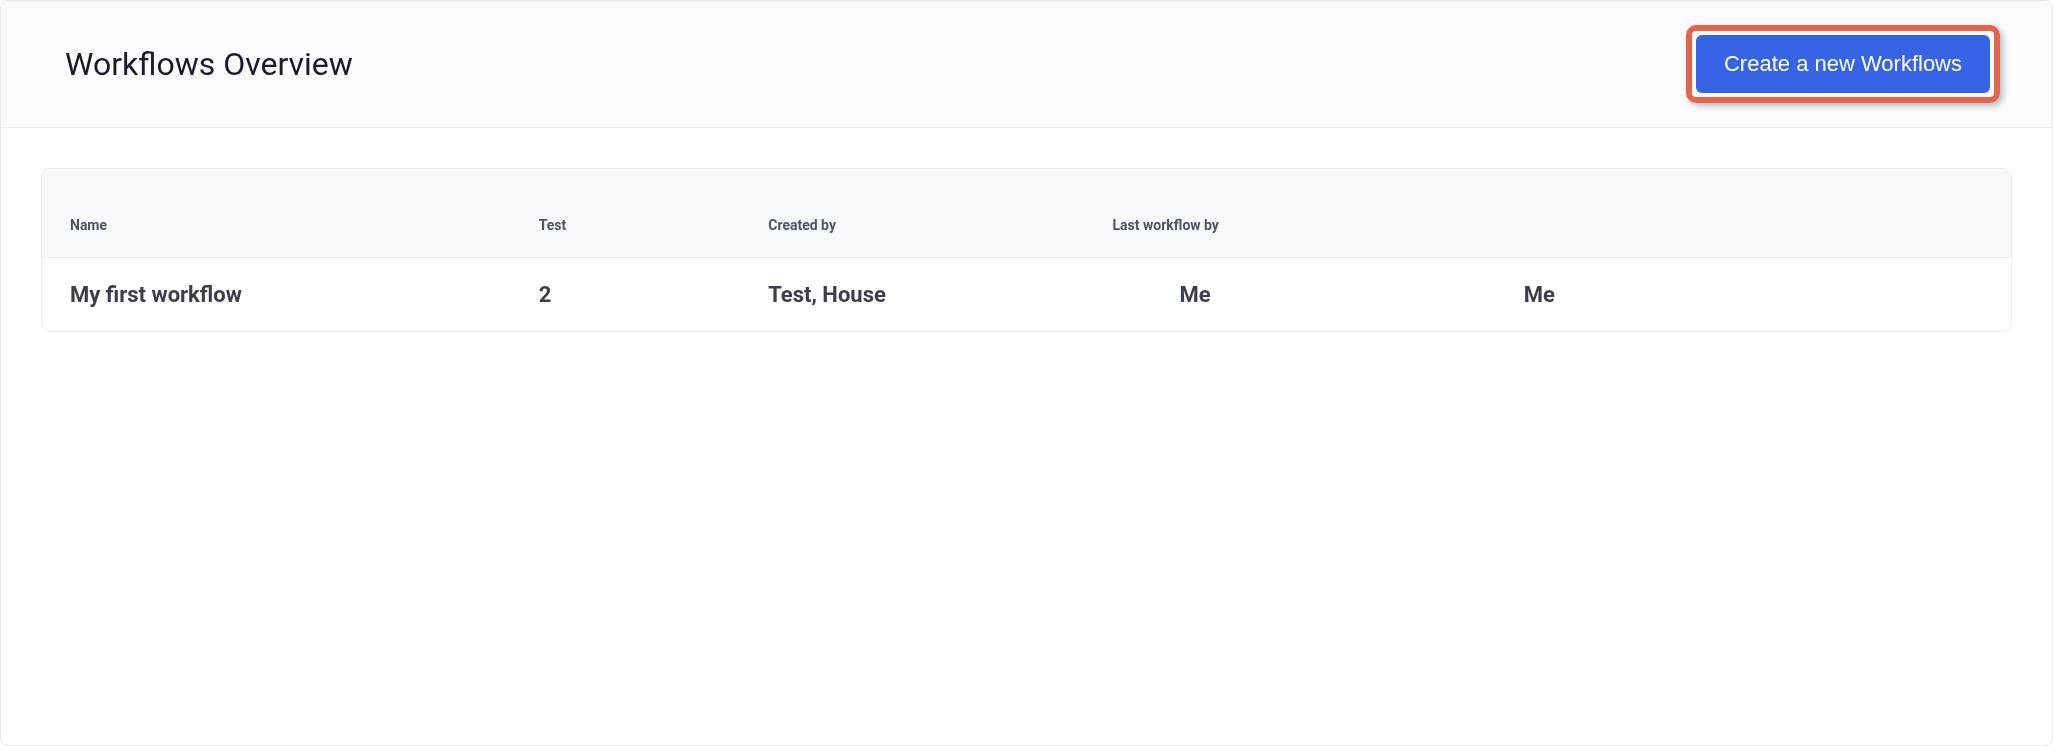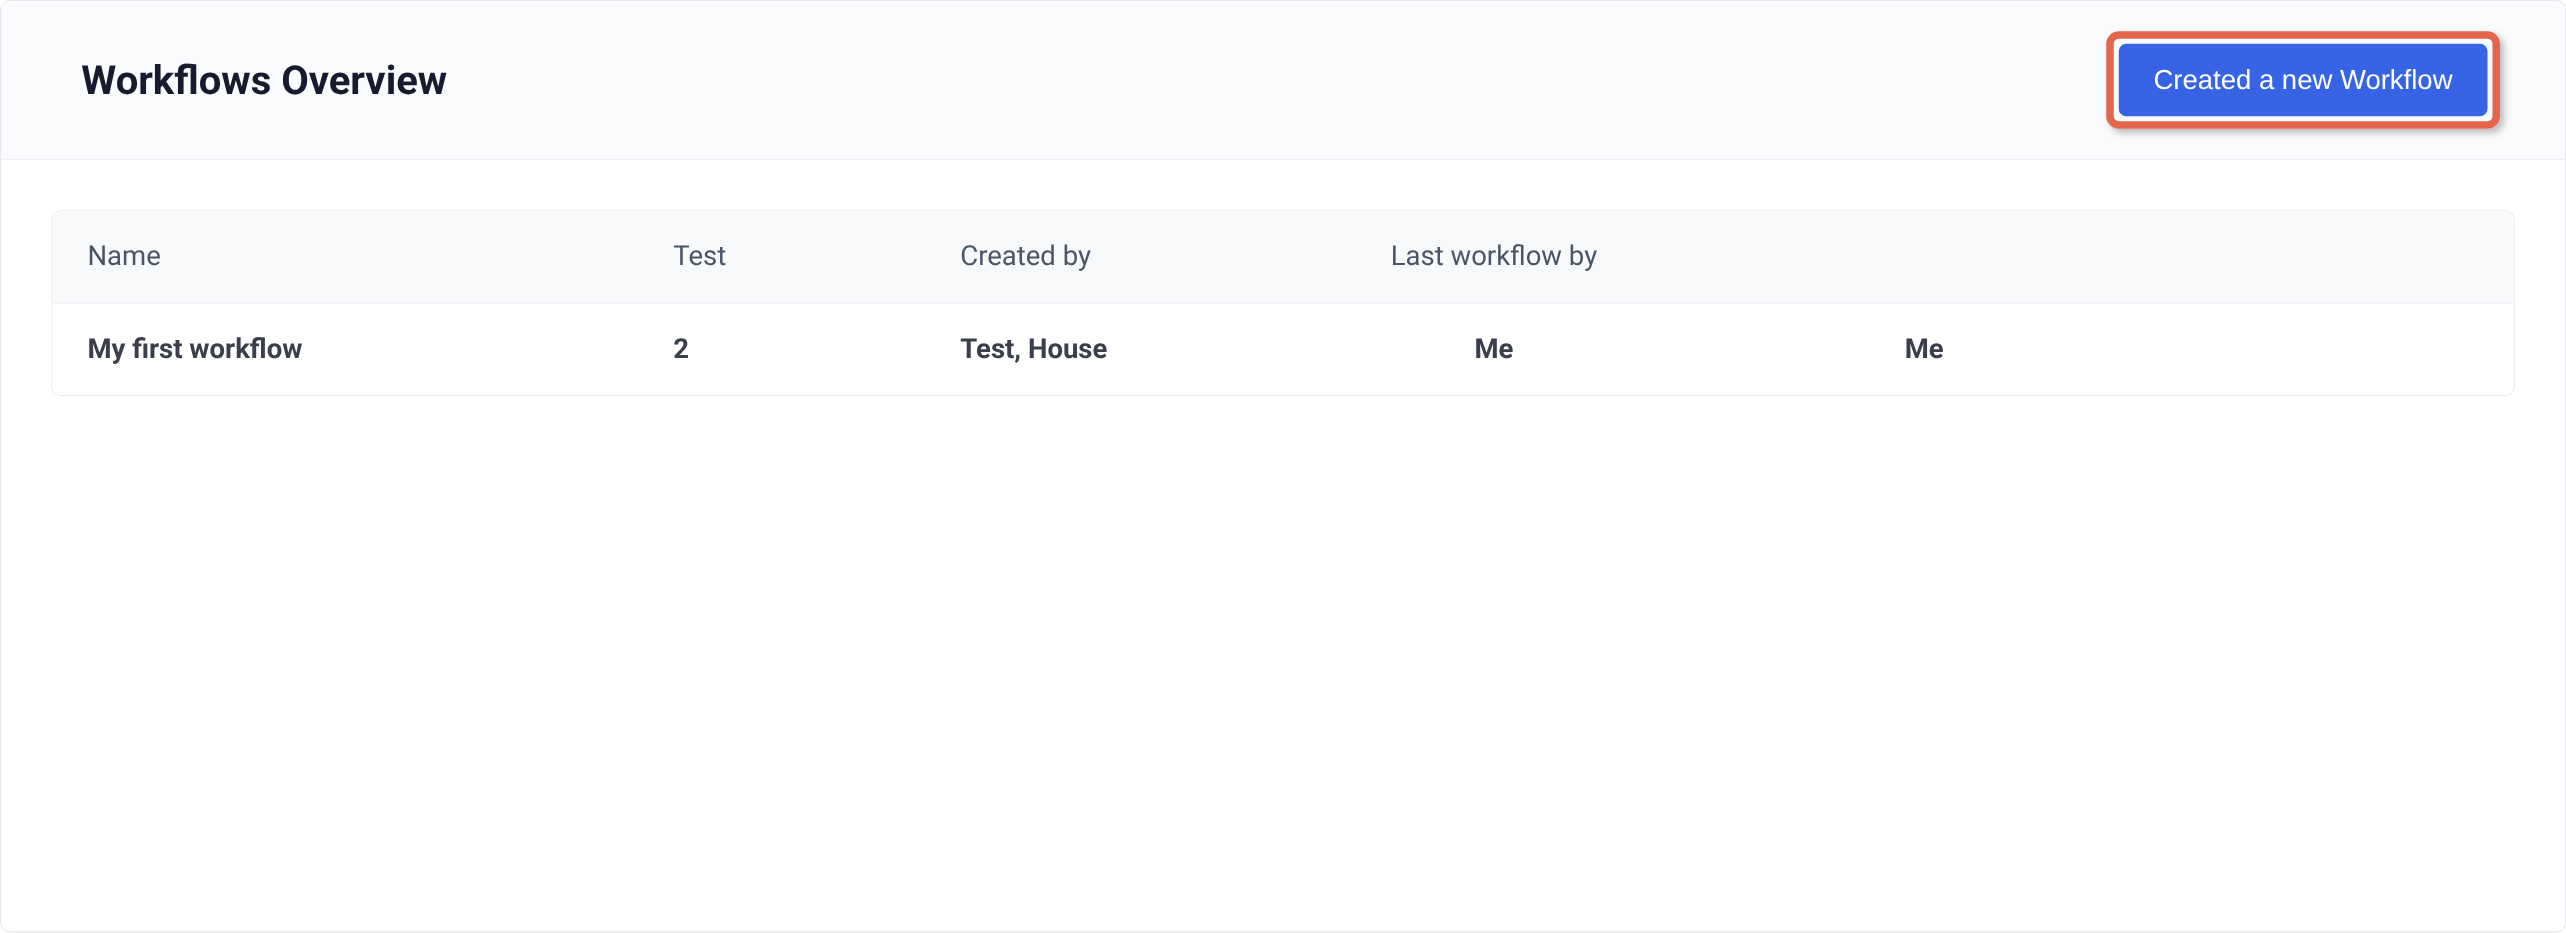--- a/index.html
+++ b/index.html
@@ -20,21 +20,21 @@
     .header {
       display: flex;
       align-items: center;
       justify-content: space-between;
       padding: 24px 52px 24px 64px;
       background: #fafbfc;
       border-bottom: 1px solid #eceef1;
     }
     .page-title {
       font-size: 32px;
-      font-weight: 700;
+      font-weight: 400;
       color: #1a1a2e;
     }
     .highlight-box {
       border: 6px solid #e4654d;
       border-radius: 10px;
       padding: 4px;
       box-shadow: 3px 3px 6px rgba(0,0,0,0.25);
     }
     .create-btn {
       background: #3764e4;
@@ -54,23 +54,24 @@
       border-radius: 8px;
       overflow: hidden;
     }
     .table-header {
       display: flex;
       background: #f8f9fb;
       padding: 24px 28px;
       border-bottom: 1px solid #eceef1;
     }
     .table-header .col {
-      font-size: 22px;
-      font-weight: 400;
+      font-size: 14px;
+      font-weight: 700;
       color: #4b5568;
+      margin-top: 24px;
     }
     .table-row {
       display: flex;
       background: #ffffff;
       padding: 24px 28px;
     }
     .table-row .col {
       font-size: 22px;
       font-weight: 700;
       color: #3b3f4b;
@@ -90,21 +91,21 @@
     .col-last-updated-by {
       flex: 1;
     }
   </style>
 </head>
 <body>
 
 <div class="header">
   <h1 class="page-title">Workflows Overview</h1>
   <div class="highlight-box">
-    <button class="create-btn">Created a new Workflow</button>
+    <button class="create-btn">Create a new Workflows</button>
   </div>
 </div>
 
 <div class="content">
   <div class="table-wrap">
     <div class="table-header">
       <div class="col col-name">Name</div>
       <div class="col col-steps">Test</div>
       <div class="col col-created-by">Created by</div>
       <div class="col col-last-updated-by">Last workflow by</div>

